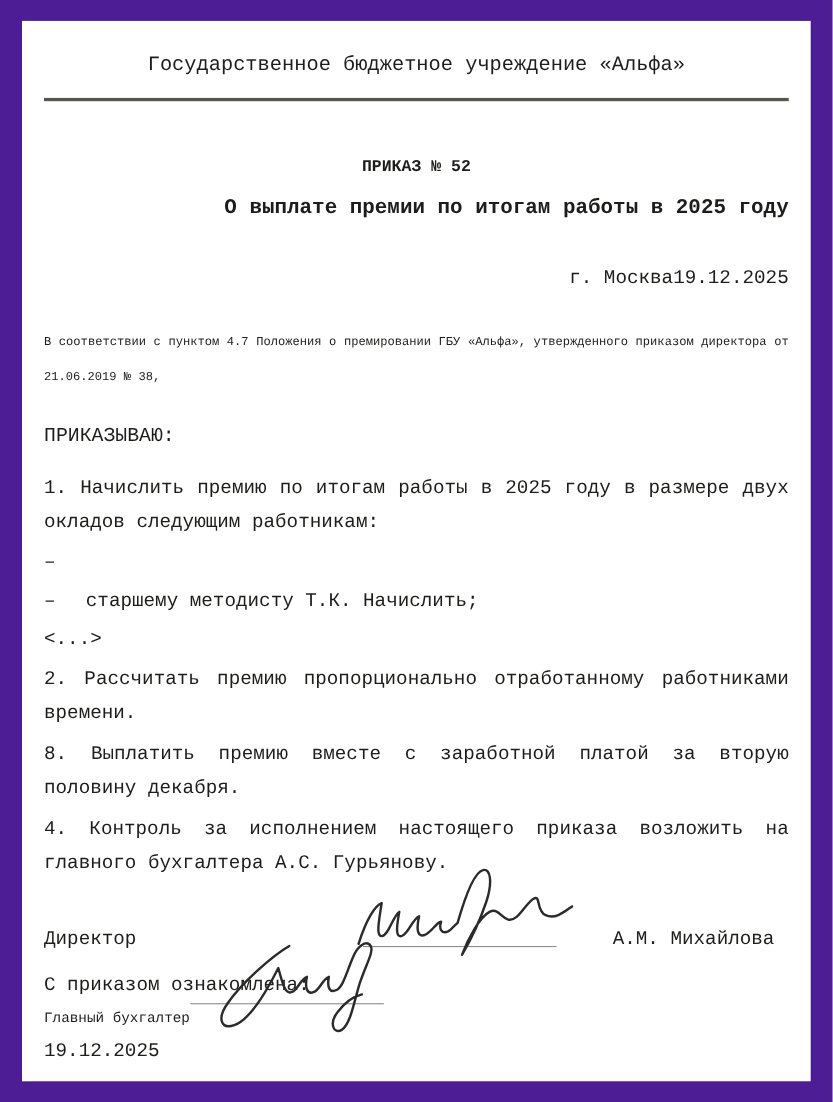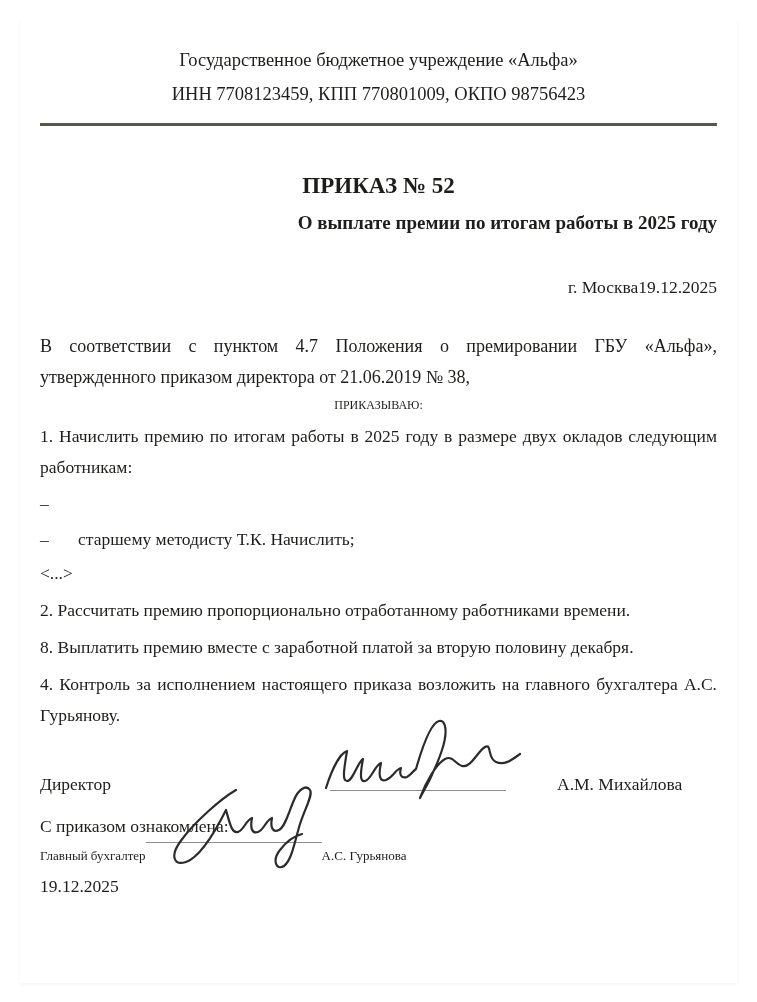--- a/index.html
+++ b/index.html
@@ -10,21 +10,22 @@
   body {
     width: 757px;
     height: 1002px;
     position: relative;
     font-family: "Liberation Serif", "DejaVu Serif", serif;
     color: #1d1d1b;
   }
   .frame {
     position: absolute;
     inset: 0;
-    background: #ffffff;
+    background: #4c1d95;
+    font-family: Liberation Mono, monospace;
   }
   .paper {
     position: absolute;
     left: 20px;
     top: 19px;
     width: 717px;
     height: 964px;
     background: #ffffff;
     box-shadow: 0 1px 3px rgba(0,0,0,0.06);
     box-sizing: border-box;
@@ -39,55 +40,55 @@
   .rule {
     border: none;
     height: 3px;
     background: #57564c;
     margin: 12px 0 0 0;
   }
   .order-title {
     margin-top: 48px;
     text-align: center;
     font-weight: bold;
-    font-size: 23px;
+    font-size: 15px;
     line-height: 24px;
   }
   .order-subject {
     margin-top: 13px;
     text-align: right;
     font-weight: bold;
     font-size: 19px;
     line-height: 24px;
   }
   .meta-row {
     margin-top: 40px;
     display: flex;
     justify-content: flex-end;
     font-size: 17.5px;
     line-height: 24px;
   }
   .preamble {
     margin-top: 32px;
+    font-size: 11px;
+    line-height: 31px;
+    text-align: justify;
+  }
+  .directive {
+    margin-top: 26px;
     font-size: 18px;
-    line-height: 31px;
-    text-align: justify;
-  }
-  .directive {
-    font-size: 12px;
-    line-height: 24px;
-    text-align: center;
+    line-height: 24px;
   }
   .item {
     margin-top: 6px;
     font-size: 17.5px;
     line-height: 31px;
     text-align: justify;
   }
-  .item.first { margin-top: 4px; }
+  .item.first { margin-top: 20px; }
   .dash-item {
     margin-top: 5px;
     font-size: 17.5px;
     line-height: 31px;
     display: flex;
   }
   .dash-item .marker {
     width: 38px;
     flex: 0 0 38px;
   }
@@ -140,21 +141,20 @@
   }
 </style>
 </head>
 <body>
 
 <div class="frame">
   <div class="paper">
 
     <div class="org-header">
       <div>Государственное бюджетное учреждение «Альфа»</div>
-      <div>ИНН 7708123459, КПП 770801009, ОКПО 98756423</div>
     </div>
 
     <hr class="rule">
 
     <div class="order-title">ПРИКАЗ № 52</div>
     <div class="order-subject">О выплате премии по итогам работы в 2025 году</div>
 
     <div class="meta-row">
       <span>г. Москва</span>
       <span>19.12.2025</span>
@@ -192,19 +192,18 @@
 
     <div class="ack-block">
       <div class="ack-intro">С приказом ознакомлена:</div>
       <div class="ack-sig-row">
         <span class="role">Главный бухгалтер</span>
         <span class="sig-line">
           <svg width="190" height="104" viewBox="0 0 190 104" style="left:6px; bottom:-34px;" fill="none" stroke="#2b2b2b" stroke-width="2.2" stroke-linecap="round" stroke-linejoin="round">
             <path d="M84,18 C70,26 42,50 28,70 C18,84 22,94 34,90 C48,85 64,58 74,38 C78,52 80,62 86,60 C92,58 94,48 100,46 C98,56 100,62 106,60 C112,58 114,48 120,46 C118,56 121,61 127,58 C133,55 136,42 142,28 C146,18 154,12 158,18 C161,23 154,34 148,52 C143,68 140,88 132,94 C124,99 120,88 128,78 C134,70 142,64 150,62"></path>
           </svg>
         </span>
-        <span class="name">А.С. Гурьянова</span>
       </div>
       <div class="ack-date">19.12.2025</div>
     </div>
 
   </div>
 </div>
 
 </body></html>

